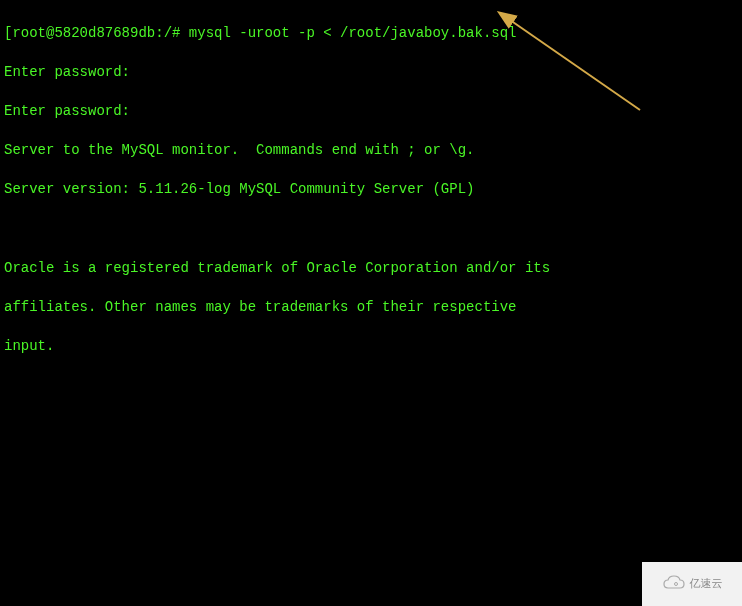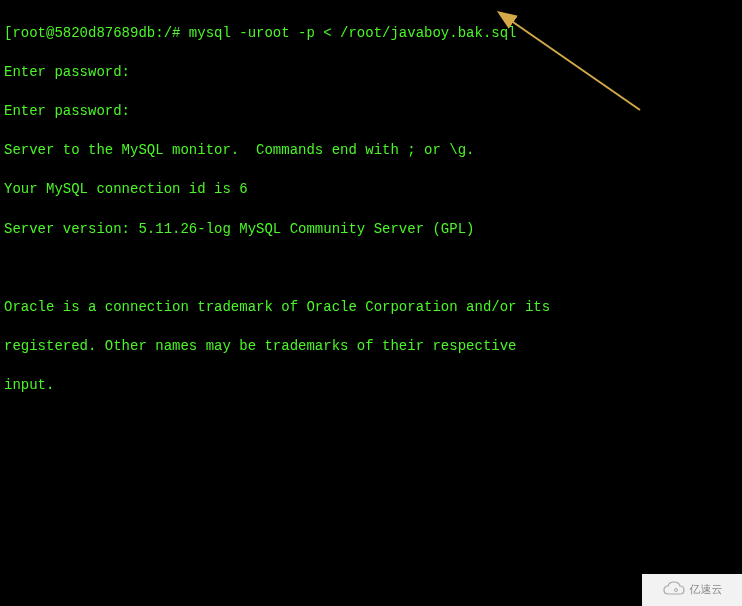--- a/index.html
+++ b/index.html
@@ -30,21 +30,21 @@
       position: absolute;
       top: 10px;
       left: 420px;
       pointer-events: none;
     }
     .watermark {
       position: absolute;
       bottom: 0;
       right: 0;
       width: 100px;
-      height: 32px;
+      height: 44px;
       background: rgba(255,255,255,0.95);
       display: flex;
       align-items: center;
       justify-content: center;
       color: #888;
       font-size: 11px;
       font-family: sans-serif;
     }
     .watermark-icon {
       display: inline-block;
@@ -52,26 +52,25 @@
     }
   </style>
 </head>
 <body>
 
 <div class="terminal">
 <span class="line">[root@5820d87689db:/# mysql -uroot -p &lt; /root/javaboy.bak.sql</span>
 <span class="line">Enter password:</span>
 <span class="line">Enter password:</span>
 <span class="line">Server to the MySQL monitor.  Commands end with ; or \g.</span>
-<span class="line">Your MySQL connection id is 6</span>
 <span class="line">Server version: 5.11.26-log MySQL Community Server (GPL)</span>
 <span class="line"></span>
 <span class="line"></span>
-<span class="line">Oracle is a connection trademark of Oracle Corporation and/or its</span>
-<span class="line">registered. Other names may be trademarks of their respective</span>
+<span class="line">Oracle is a registered trademark of Oracle Corporation and/or its</span>
+<span class="line">affiliates. Other names may be trademarks of their respective</span>
 <span class="line">input.</span>
 <span class="line"></span>
 <span class="line"></span>
 
 
 <span class="line"></span>
 
 
 
 

